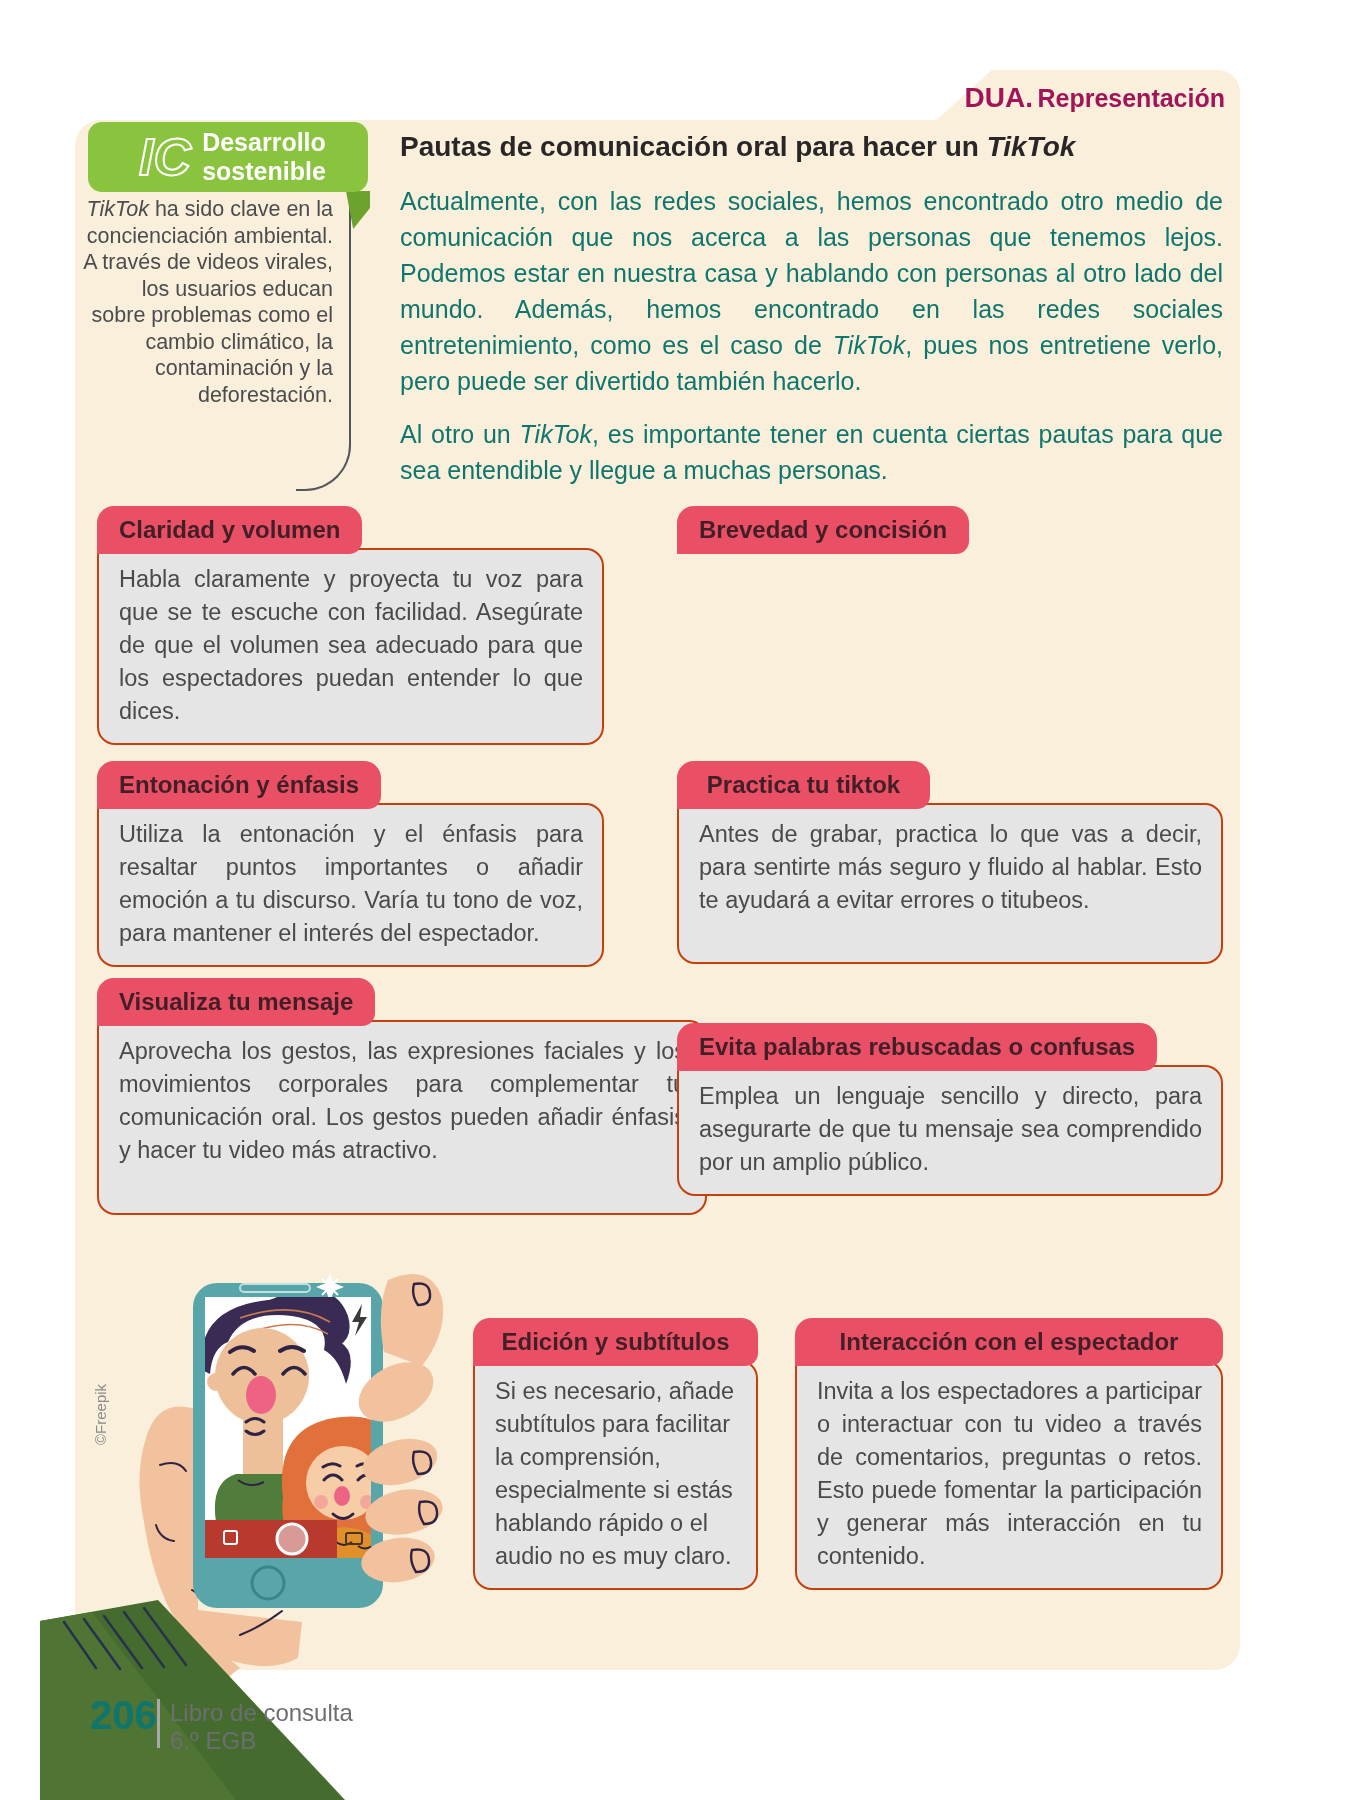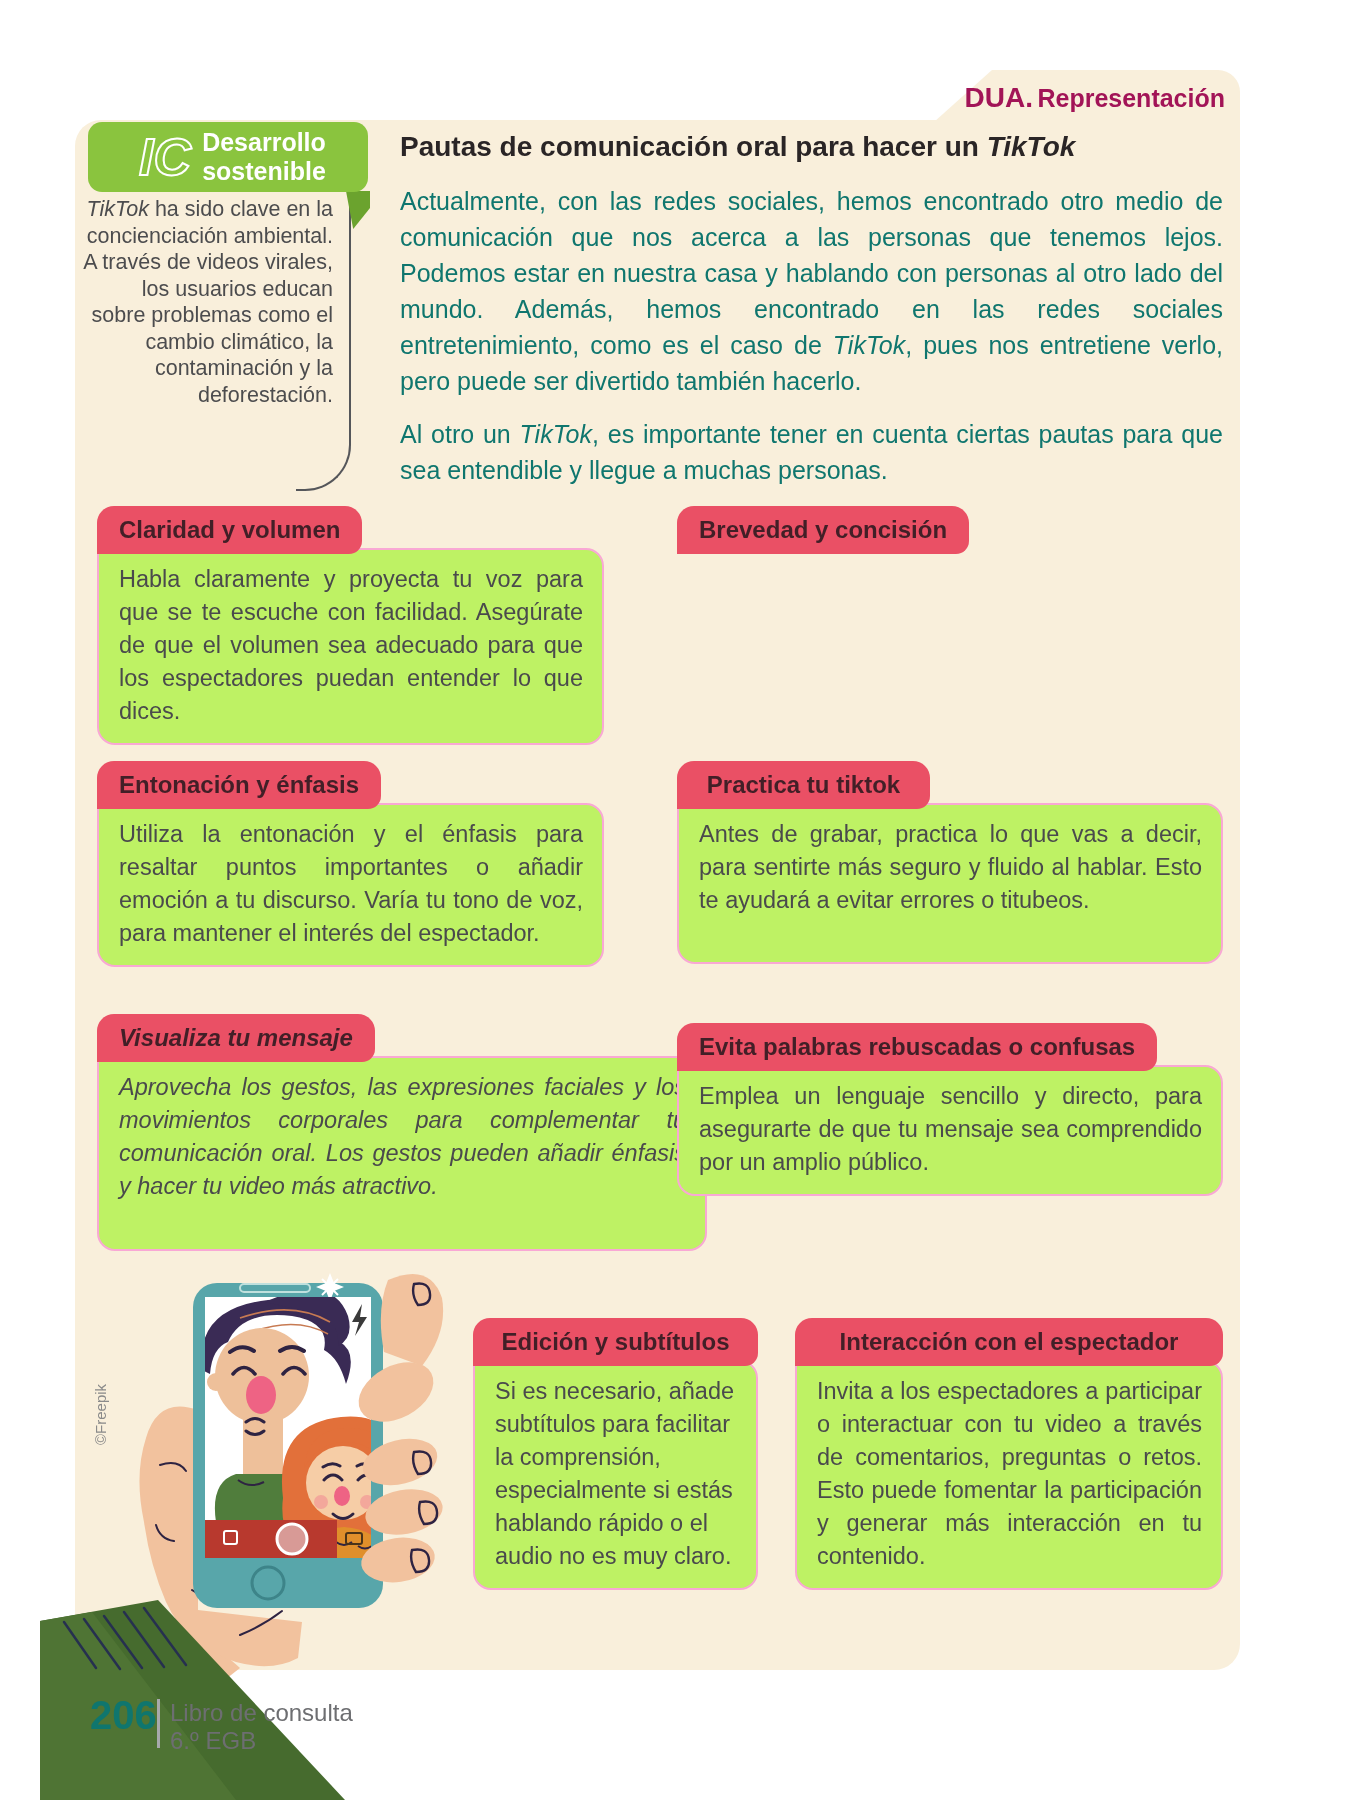--- a/index.html
+++ b/index.html
@@ -40,29 +40,29 @@
            font-size:25px; line-height:36px; color:#0f766e; text-align:justify; }
   .intro p + p { margin-top:17px; }
   .it { font-style:italic; }
 
   
   .card { position:absolute; }
   .card-tab { position:relative; z-index:2; display:inline-block; min-width:253px;
               background:#ea5065; color:#421f27; font-weight:bold; font-size:24px;
               text-align:center; padding:10px 22px; border-radius:17px 17px 13px 0; }
   .card-tab.full { display:block; width:100%; min-width:0; }
-  .card-box { position:relative; z-index:1; margin-top:-6px; background:#bef264;
-              border:2px solid #f9a8d4; border-radius:4px 18px 18px 18px;
+  .card-box { position:relative; z-index:1; margin-top:-6px; background:#e5e5e5;
+              border:2px solid #c2410c; border-radius:4px 18px 18px 18px;
               padding:13px 19px 15px 20px; font-size:23.5px; line-height:33px;
               color:#4a4a4c; text-align:justify; }
   .c0 { left:97px;  top:506px;  width:507px; }
   .c1 { left:677px; top:506px;  width:546px; }
   .c2 { left:97px;  top:761px;  width:507px; }
   .c3 { left:677px; top:761px;  width:546px; }
-  .c4 { left:97px;  top:1014px; width:610px;font-style:italic; }
+  .c4 { left:97px;  top:978px; width:610px; }
   .c5 { left:677px; top:1023px; width:546px; }
   .c6 { left:473px; top:1318px; width:285px; }
   .c7 { left:795px; top:1318px; width:428px; }
   .c0 .card-box, .c1 .card-box, .c2 .card-box, .c3 .card-box { min-height:161px; }
   .c4 .card-box { min-height:195px; }
   .c5 .card-box { min-height:120px; }
   .c6 .card-box { min-height:224px; text-align:left; }
   .c7 .card-box { min-height:230px; }
 
   

